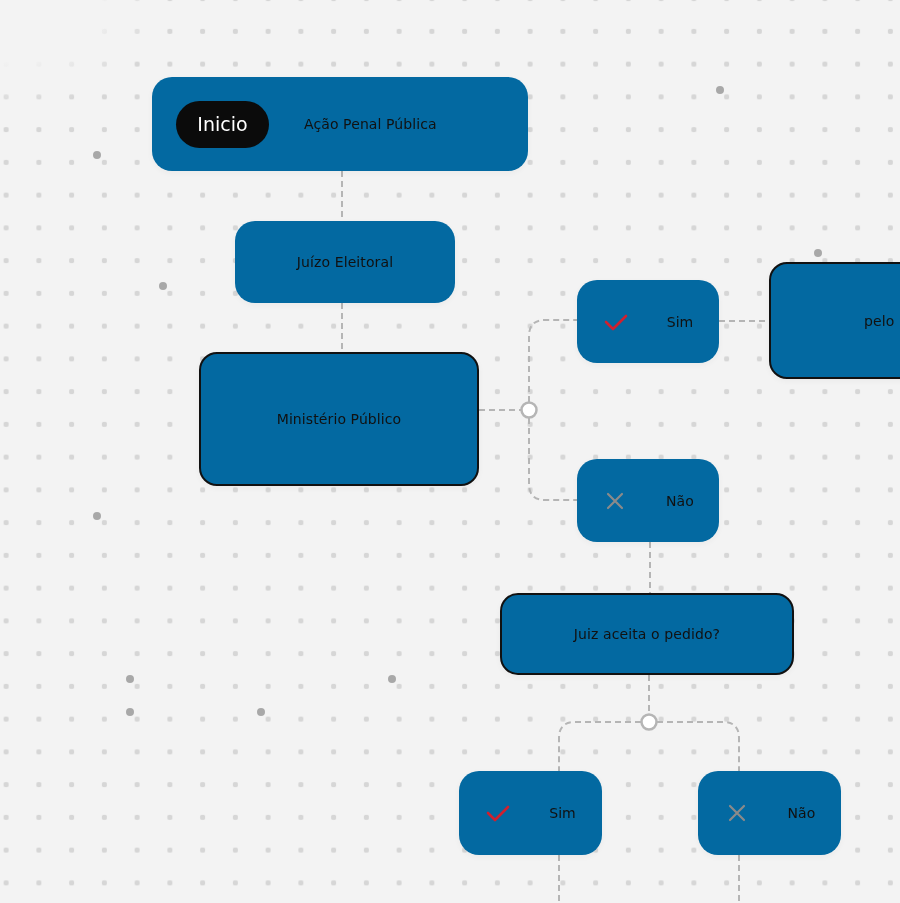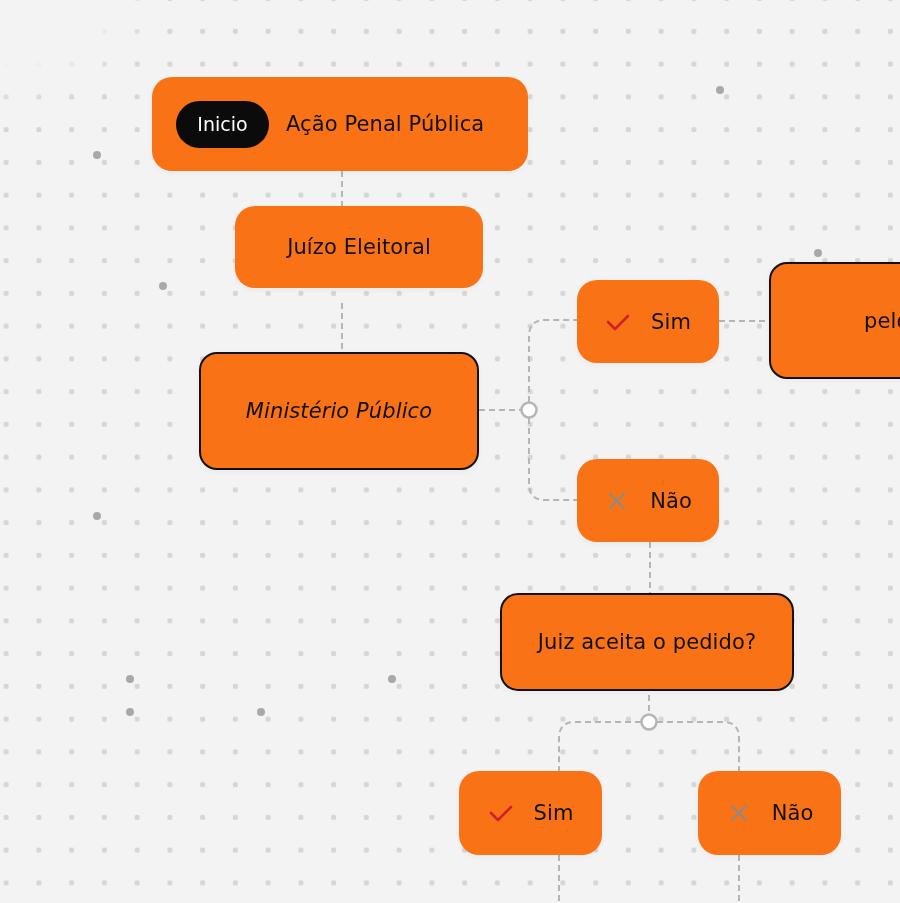--- a/index.html
+++ b/index.html
@@ -16,29 +16,30 @@
     background-position: 22.5px 15px;
   }
   .fade {
     position: absolute; left: 0; top: 0; width: 900px; height: 903px;
     background: radial-gradient(ellipse 170px 110px at 0px 0px, #f3f3f3 55%, rgba(243,243,243,0) 100%);
     pointer-events: none;
   }
   svg.wires { position: absolute; left: 0; top: 0; }
   .node {
     position: absolute; box-sizing: border-box;
-    background: #f97316; border-radius: 20px;
+    background: #0369a1; border-radius: 20px;
     display: flex; align-items: center; justify-content: center;
     box-shadow: 0 2px 6px rgba(0,0,0,0.04);
+    gap: 18px;
   }
   .node.q {
     border: 2.5px solid #111; border-radius: 18px;
     text-align: center; line-height: 36px;
   }
-  .txt { font-size: 21px; letter-spacing: 0.1px; }
+  .txt { font-size: 14px; letter-spacing: 0.1px; }
   .pill {
     background: #0b0b0b; color: #fff; border-radius: 24px;
     height: 47px; width: 93px; display: flex; align-items: center; justify-content: center;
     font-size: 19px; margin-right: 17px;
   }
   .choice .icon { width: 26px; height: 26px; margin-right: 20px; display: inline-flex; }
   .dot { position: absolute; width: 8px; height: 8px; border-radius: 50%; background: #a8a8a8; }
 </style>
 </head>
 <body>
@@ -73,25 +74,25 @@
   </g>
   <circle cx="529" cy="410" r="7.5" fill="#ffffff" stroke="#b5b5b5" stroke-width="2.5"></circle>
   <circle cx="649" cy="722" r="7.5" fill="#ffffff" stroke="#b5b5b5" stroke-width="2.5"></circle>
 </svg>
 
 <div class="node" style="left:152px;top:77px;width:376px;height:94px;justify-content:flex-start;padding-left:24px;">
   <div class="pill">Inicio</div>
   <span class="txt">Ação Penal Pública</span>
 </div>
 
-<div class="node" style="left:235px;top:206px;width:248px;height:82px;">
+<div class="node" style="left:235px;top:221px;width:220px;height:82px;">
   <span class="txt">Juízo Eleitoral</span>
 </div>
 
-<div class="node q" style="left:199px;top:352px;width:280px;height:118px;flex-direction:column;font-style:italic;">
+<div class="node q" style="left:199px;top:352px;width:280px;height:134px;flex-direction:column;">
   <span class="txt">Ministério Público</span>
 </div>
 
 <div class="node choice" style="left:577px;top:280px;width:142px;height:83px;">
   <span class="icon">
     <svg width="26" height="26" viewBox="0 0 26 26">
         <path d="M3 13 L10 20 L23 7" fill="none" stroke="#d0202f" stroke-width="2.6" stroke-linecap="round" stroke-linejoin="round"></path>
       </svg>
   </span>
   <span class="txt">Sim</span>
@@ -103,21 +104,21 @@
 
 <div class="node choice" style="left:577px;top:459px;width:142px;height:83px;">
   <span class="icon">
     <svg width="26" height="26" viewBox="0 0 26 26">
         <path d="M6 6 L20 20 M20 6 L6 20" fill="none" stroke="#8a8a8a" stroke-width="2.2" stroke-linecap="round"></path>
       </svg>
   </span>
   <span class="txt">Não</span>
 </div>
 
-<div class="node q" style="left:500px;top:593px;width:294px;height:98px;">
+<div class="node q" style="left:500px;top:593px;width:294px;height:82px;">
   <span class="txt">Juiz aceita o pedido?</span>
 </div>
 
 <div class="node choice" style="left:459px;top:771px;width:143px;height:84px;">
   <span class="icon">
     <svg width="26" height="26" viewBox="0 0 26 26">
         <path d="M3 13 L10 20 L23 7" fill="none" stroke="#d0202f" stroke-width="2.6" stroke-linecap="round" stroke-linejoin="round"></path>
       </svg>
   </span>
   <span class="txt">Sim</span>

